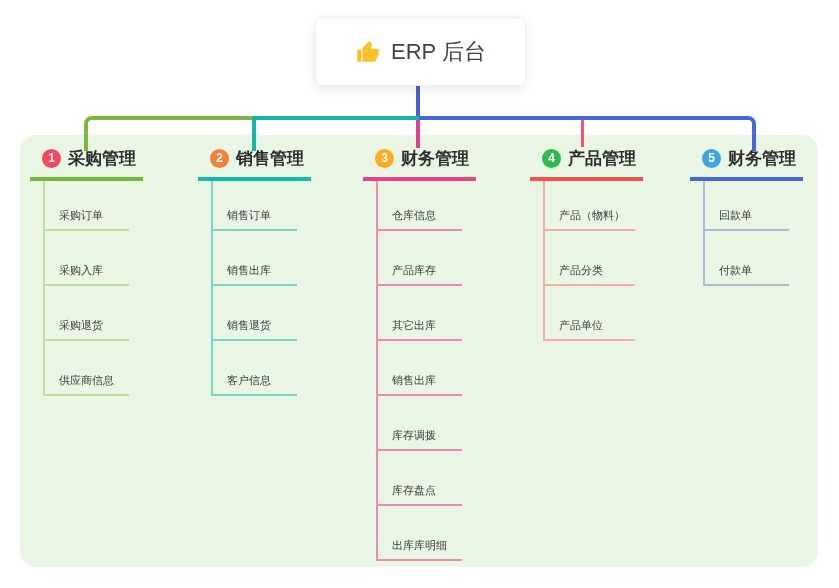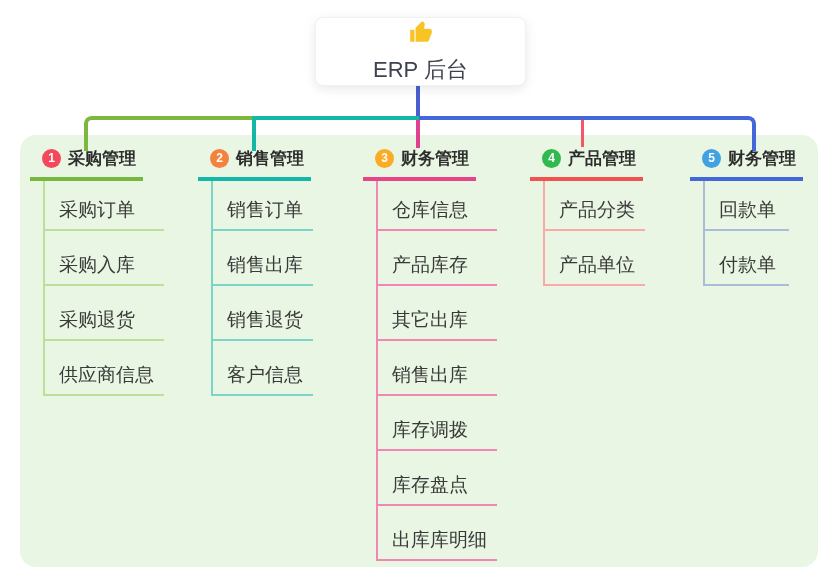--- a/index.html
+++ b/index.html
@@ -11,21 +11,21 @@
   .panel{
     position:absolute;left:20px;top:135px;width:798px;height:432px;
     border-radius:16px;background:var(--panel-bg,#e9f6e3);
   }
   
   .root-node{
     position:absolute;left:315px;top:17px;width:209px;height:67px;
     background:#ffffff;border:1px solid #f1f1f1;border-radius:8px;
     box-shadow:0 3px 12px rgba(0,0,0,.09);
     display:flex;align-items:center;justify-content:center;gap:10px;
-    font-size:22px;font-weight:500;color:#3d434e;z-index:3;flex-direction:column;
+    font-size:22px;font-weight:500;color:#3d434e;z-index:3;
   }
   .root-node .icon{width:26px;height:26px;display:inline-flex;}
   .root-node .icon svg{width:100%;height:100%;}
   
   .conn{position:absolute;z-index:1;}
   .conn-root-v{left:416px;top:84px;width:4px;height:33px;background:var(--root-line);}
   .conn-green{left:84px;top:116px;width:168px;height:31px;
     border-top:4px solid var(--green-line);border-left:4px solid var(--green-line);
     border-top-left-radius:8px;}
   .conn-teal{left:252px;top:116px;width:167px;height:31px;
@@ -55,21 +55,21 @@
   }
   .branch-label{font-size:17px;font-weight:600;color:#2d2d2d;white-space:nowrap;}
   .children{
     list-style:none;margin:0 0 0 13px;padding:0;
     border-left:2px solid var(--lc);width:fit-content;
   }
   .child{
     height:55px;display:flex;align-items:flex-end;
     border-bottom:2px solid var(--lc);
     padding:0 10px 6px 14px;min-width:84px;box-sizing:border-box;
-    white-space:nowrap;font-size:19px;color:#3a3a3a;
+    white-space:nowrap;font-size:11px;color:#3a3a3a;
   }
   .child:first-child{height:50px;}
 </style>
 </head>
 <body style="--panel-bg: #e9f6e3; --root-line: #4a5ed0; --blue-line: #4467d9; --teal-line: #12b7a6; --green-line: #7cb83f; --magenta-line: #e0418f; --red-line: #f5566b;">
 
 <div class="panel"></div>
 
 <div class="conn conn-root-v"></div>
 <div class="conn conn-green"></div>
@@ -159,20 +159,23 @@
     </ul>
 </div>
 
 <div class="branch" data-branch="3" style="--c: #f0534f; --lc: #f9aaa6; --bc: #2fb94e;">
   <div class="branch-header">
     <span class="badge">4</span>
     <span class="branch-label">产品管理</span>
   </div>
   <ul class="children">
       <li class="child">
+        <span>产品（物料）</span>
+      </li>
+      <li class="child">
         <span>产品分类</span>
       </li>
       <li class="child">
         <span>产品单位</span>
       </li>
     </ul>
 </div>
 
 <div class="branch" data-branch="4" style="--c: #4167d8; --lc: #a9bcd8; --bc: #41a2e2;">
   <div class="branch-header">

